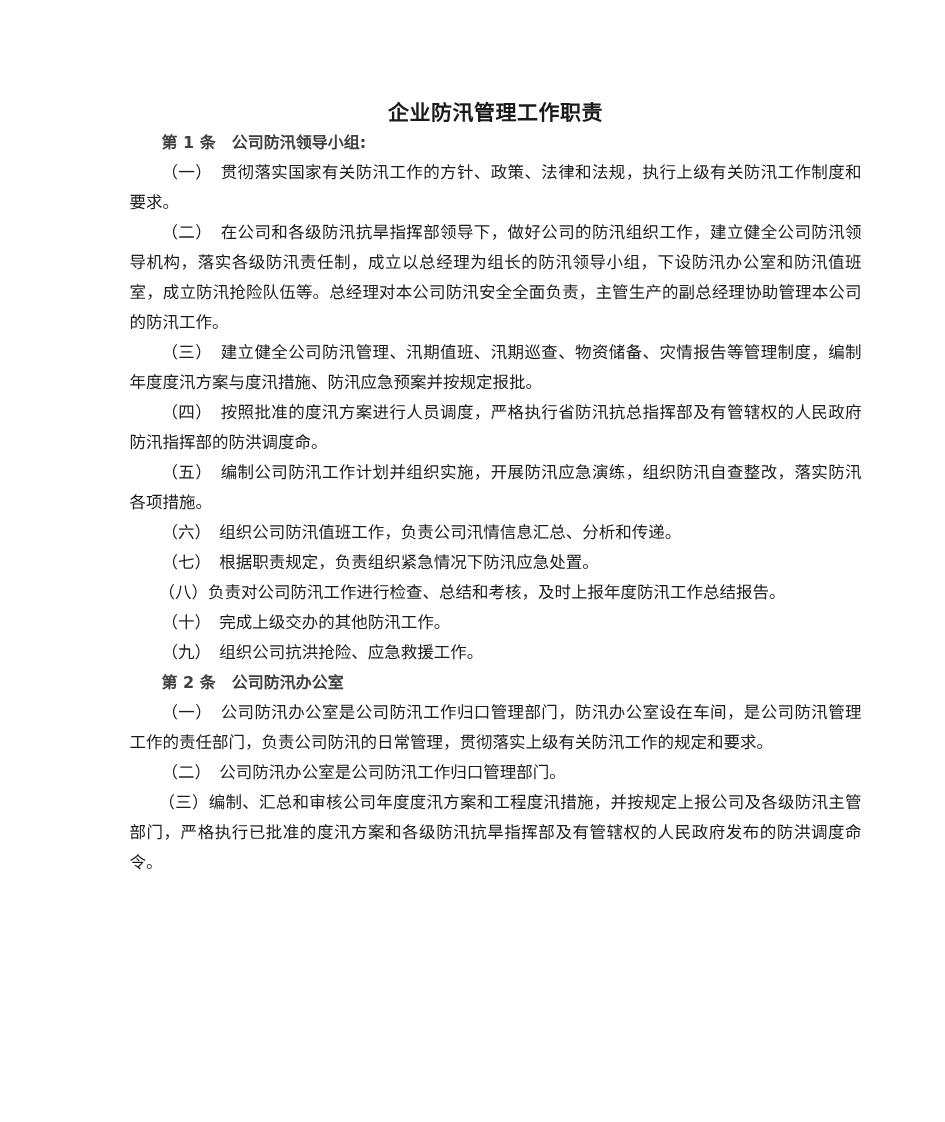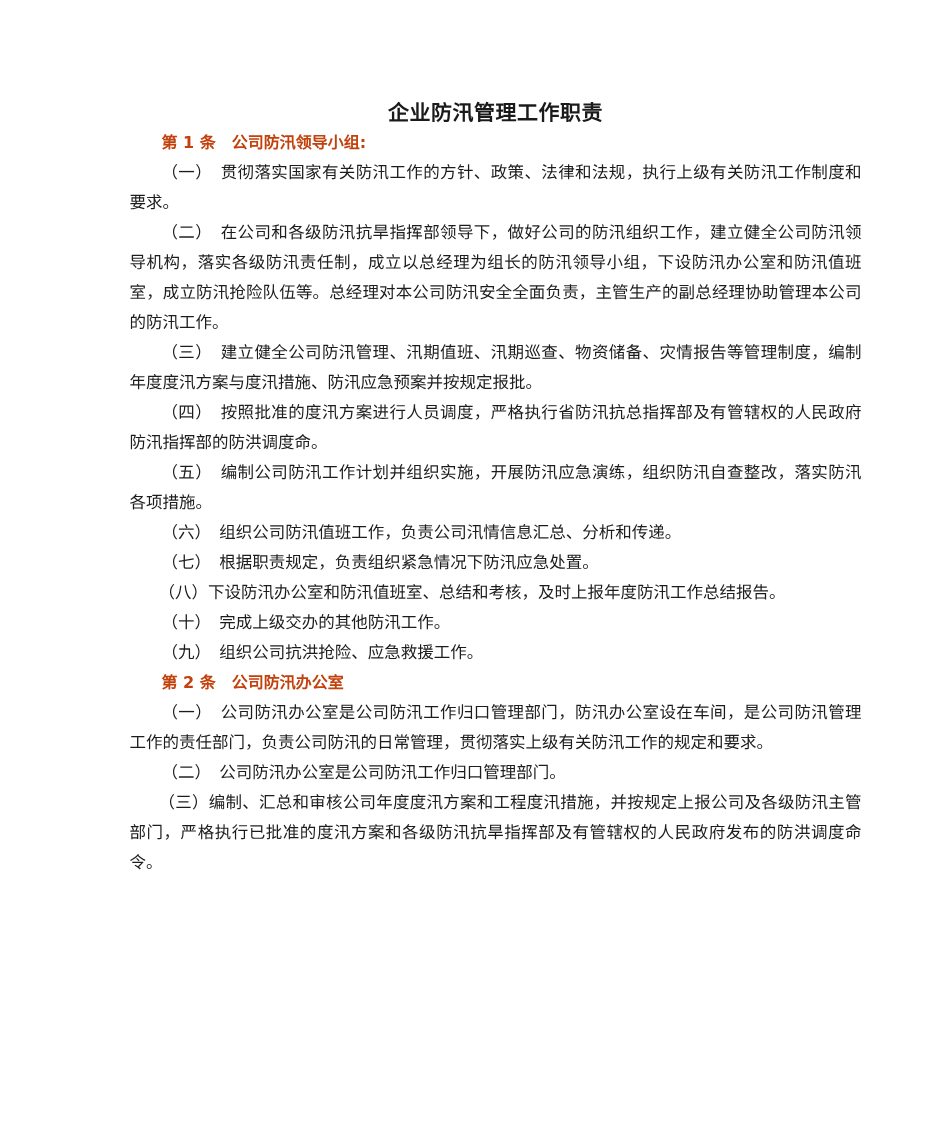--- a/index.html
+++ b/index.html
@@ -38,21 +38,21 @@
     margin: 0;
     padding-top: 98px;
     padding-bottom: 0;
     line-height: 30px;
     white-space: nowrap;
   }
 
   .section-heading {
     font-size: 16px;
     font-weight: bold;
-    color: #c2410c;
+    color: #404040;
     line-height: 30px;
     margin: 0;
     padding-left: 32px;
     white-space: pre;
   }
 
   .para {
     font-size: 16.5px;
     line-height: 30px;
     color: #1c1c1c;
@@ -96,21 +96,21 @@
       <p class="para"><span class="marker">（三）</span><span class="marker">　</span><span>建立健全公司防汛管理、汛期值班、汛期巡查、物资储备、灾情报告等管理制度，编制年度度汛方案与度汛措施、防汛应急预案并按规定报批。</span></p>
 
       <p class="para"><span class="marker">（四）</span><span class="marker">　</span><span>按照批准的度汛方案进行人员调度，严格执行省防汛抗总指挥部及有管辖权的人民政府防汛指挥部的防洪调度命。</span></p>
 
       <p class="para"><span class="marker">（五）</span><span class="marker">　</span><span>编制公司防汛工作计划并组织实施，开展防汛应急演练，组织防汛自查整改，落实防汛各项措施。</span></p>
 
       <p class="para"><span class="marker">（六）</span><span class="marker">　</span><span>组织公司防汛值班工作，负责公司汛情信息汇总、分析和传递。</span></p>
 
       <p class="para"><span class="marker">（七）</span><span class="marker">　</span><span>根据职责规定，负责组织紧急情况下防汛应急处置。</span></p>
 
-      <p class="para tight"><span class="marker">（八）</span><span class="marker"></span><span>下设防汛办公室和防汛值班室、总结和考核，及时上报年度防汛工作总结报告。</span></p>
+      <p class="para tight"><span class="marker">（八）</span><span class="marker"></span><span>负责对公司防汛工作进行检查、总结和考核，及时上报年度防汛工作总结报告。</span></p>
 
       <p class="para"><span class="marker">（十）</span><span class="marker">　</span><span>完成上级交办的其他防汛工作。</span></p>
 
       <p class="para"><span class="marker">（九）</span><span class="marker">　</span><span>组织公司抗洪抢险、应急救援工作。</span></p>
     </div>
 
     <div class="section">
       <div class="section-heading">第 2 条　公司防汛办公室</div>
 
       <p class="para"><span class="marker">（一）</span><span class="marker">　</span><span>公司防汛办公室是公司防汛工作归口管理部门，防汛办公室设在车间，是公司防汛管理工作的责任部门，负责公司防汛的日常管理，贯彻落实上级有关防汛工作的规定和要求。</span></p>

